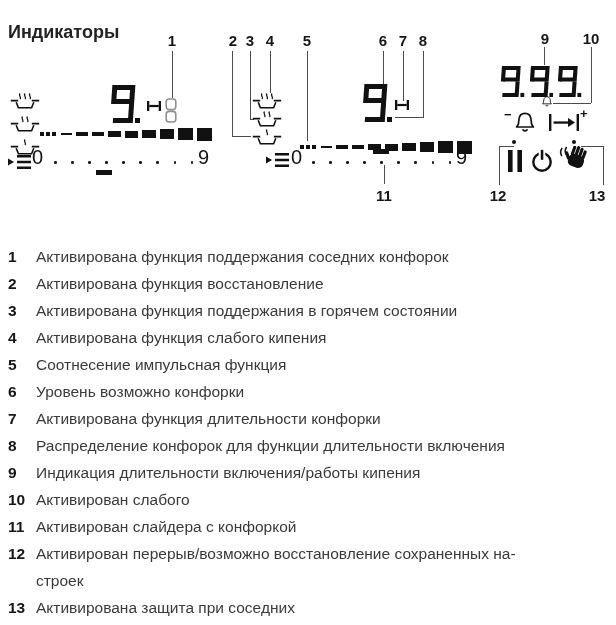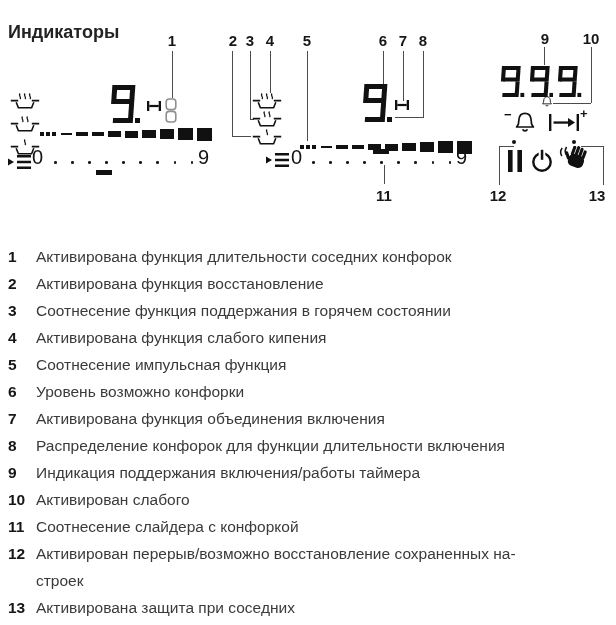--- a/index.html
+++ b/index.html
@@ -303,61 +303,61 @@
       </svg>
     <div class="ind-dot" style="left:572px;top:140px"></div>
     <svg class="abs" style="left:558px;top:146px" width="30" height="27">
         <use href="#handicon"></use>
       </svg>
   </div>
 
   <ol class="legend">
     <li>
         <span class="n">1</span>
-        <span class="t">Активирована функция длительности соседних конфорок</span>
+        <span class="t">Активирована функция поддержания соседних конфорок</span>
       </li>
     <li>
         <span class="n">2</span>
         <span class="t">Активирована функция восстановление</span>
       </li>
     <li>
         <span class="n">3</span>
-        <span class="t">Соотнесение функция поддержания в горячем состоянии</span>
+        <span class="t">Активирована функция поддержания в горячем состоянии</span>
       </li>
     <li>
         <span class="n">4</span>
         <span class="t">Активирована функция слабого кипения</span>
       </li>
     <li>
         <span class="n">5</span>
         <span class="t">Соотнесение импульсная функция</span>
       </li>
     <li>
         <span class="n">6</span>
         <span class="t">Уровень возможно конфорки</span>
       </li>
     <li>
         <span class="n">7</span>
-        <span class="t">Активирована функция объединения включения</span>
+        <span class="t">Активирована функция длительности конфорки</span>
       </li>
     <li>
         <span class="n">8</span>
         <span class="t">Распределение конфорок для функции длительности включения</span>
       </li>
     <li>
         <span class="n">9</span>
-        <span class="t">Индикация поддержания включения/работы таймера</span>
+        <span class="t">Индикация длительности включения/работы кипения</span>
       </li>
     <li>
         <span class="n">10</span>
         <span class="t">Активирован слабого</span>
       </li>
     <li>
         <span class="n">11</span>
-        <span class="t">Соотнесение слайдера с конфоркой</span>
+        <span class="t">Активирован слайдера с конфоркой</span>
       </li>
     <li>
         <span class="n">12</span>
         <span class="t">Активирован перерыв/возможно восстановление сохраненных на-
 строек</span>
       </li>
     <li>
         <span class="n">13</span>
         <span class="t">Активирована защита при соседних</span>
       </li>

